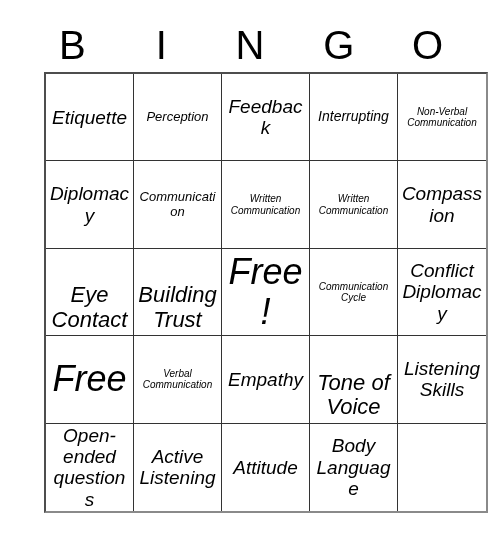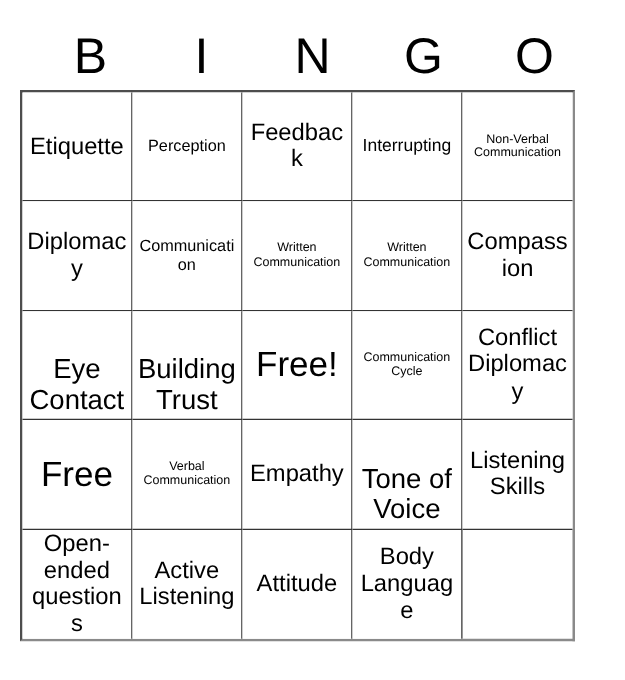--- a/index.html
+++ b/index.html
@@ -34,33 +34,34 @@
     align-items: center;
     justify-content: center;
     font-size: 40px;
     line-height: 1;
     font-weight: 400;
     letter-spacing: 0px;
     color: #000000;
   }
   .grid {
     position: absolute;
-    left: 16px;
+    left: 44px;
     top: 72px;
     width: 444px;
     height: 441px;
     box-sizing: border-box;
     border-top: 2px solid #4d4d4d;
     border-left: 2px solid #4d4d4d;
     border-right: 2px solid #8a8a8a;
     border-bottom: 2px solid #8a8a8a;
     display: grid;
     grid-template-columns: repeat(5, 1fr);
     grid-template-rows: repeat(5, 1fr);
     background: #ffffff;
+    font-style: italic;
   }
   .cell {
     box-sizing: border-box;
     border-right: 1px solid #333333;
     border-bottom: 1px solid #333333;
     display: flex;
     align-items: center;
     justify-content: center;
     text-align: center;
     padding: 2px 3px;
@@ -78,21 +79,21 @@
     width: 100%;
     line-height: 1.12;
     word-wrap: break-word;
   }
   
   .fs-xs  { font-size: 10px; }
   .fs-sm  { font-size: 13px; }
   .fs-md  { font-size: 14px; }
   .fs-lg  { font-size: 19px; }
   .fs-xl  { font-size: 22px; margin-top: 32px; }
-  .fs-xxl { font-size: 28px; }
+  .fs-xxl { font-size: 36px; }
 </style>
 </head>
 <body>
 
 <div class="card">
 
   <div class="header-row">
     <div class="header-cell">B</div>
     <div class="header-cell">I</div>
     <div class="header-cell">N</div>

